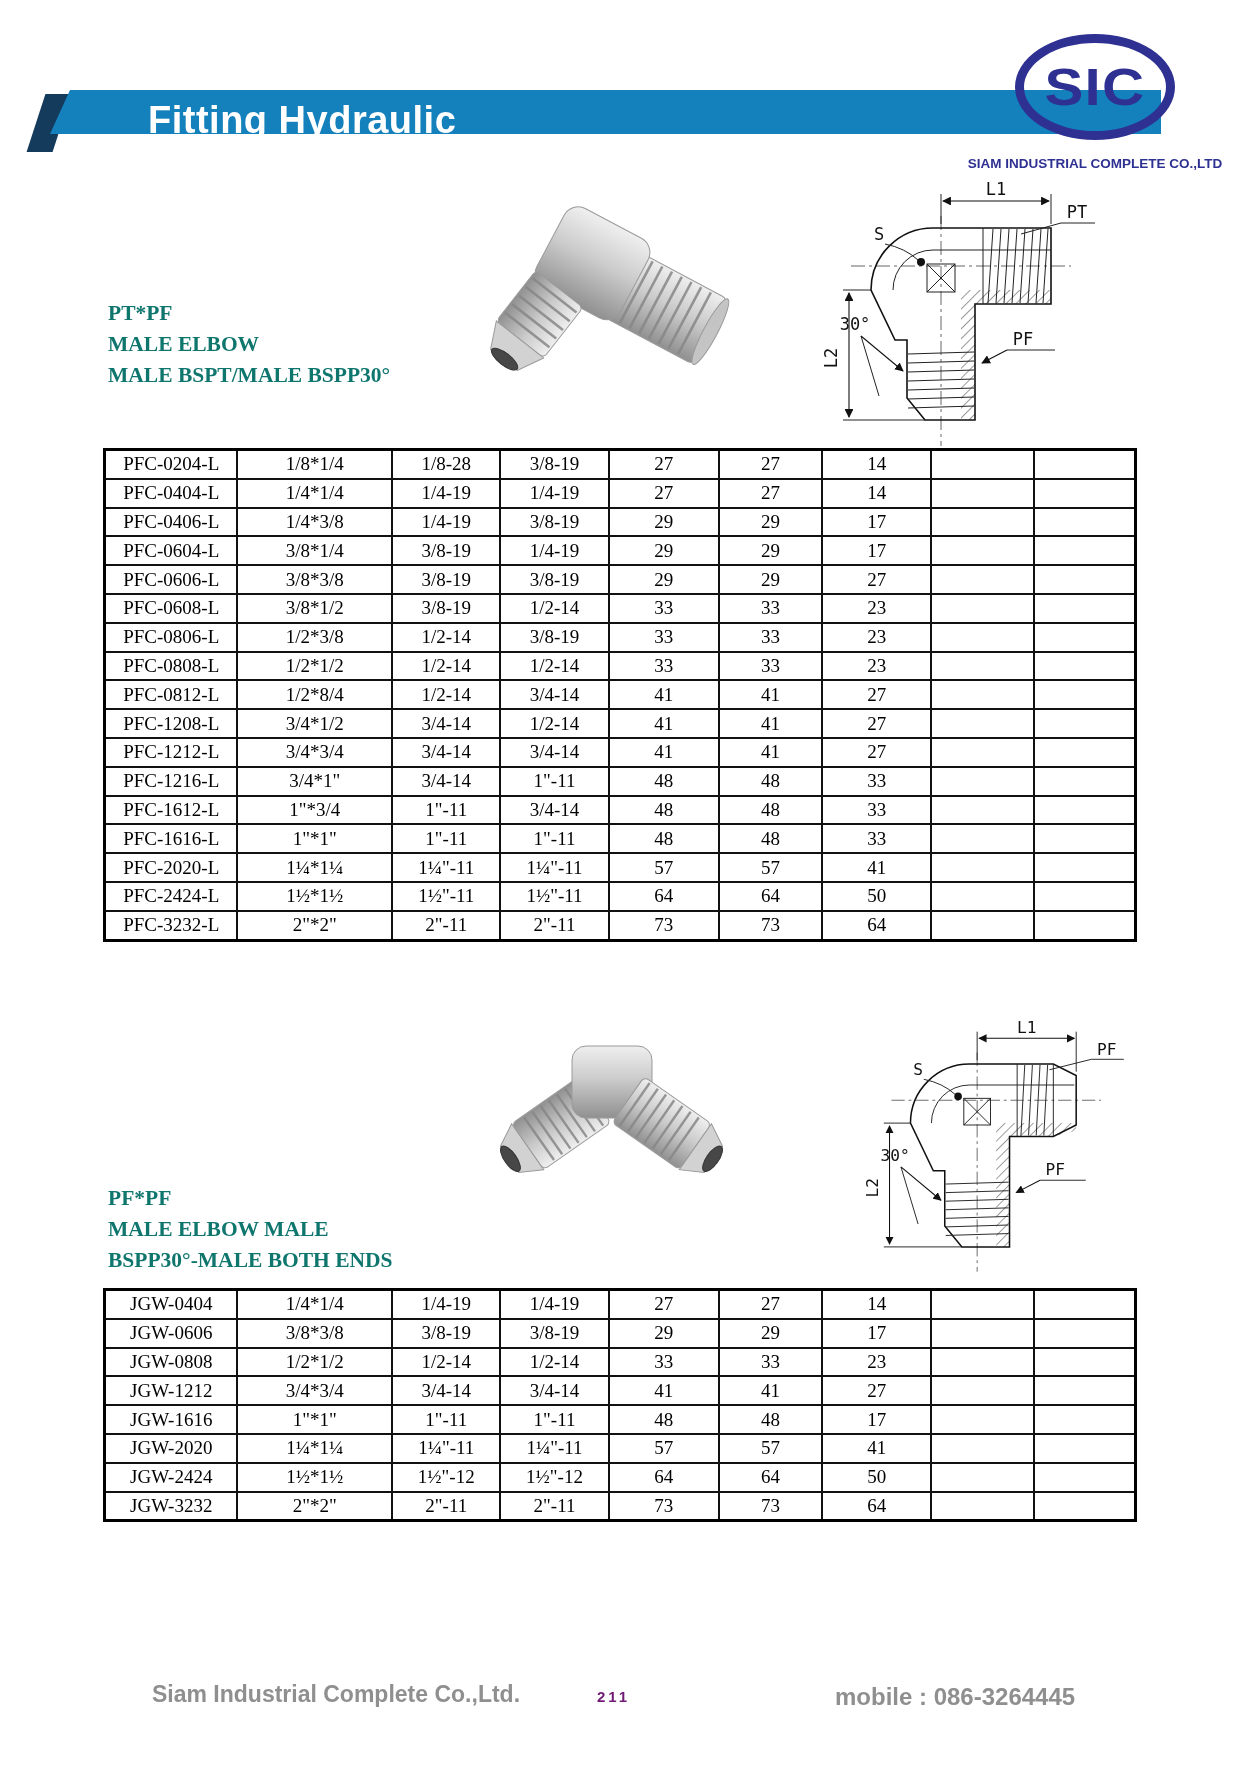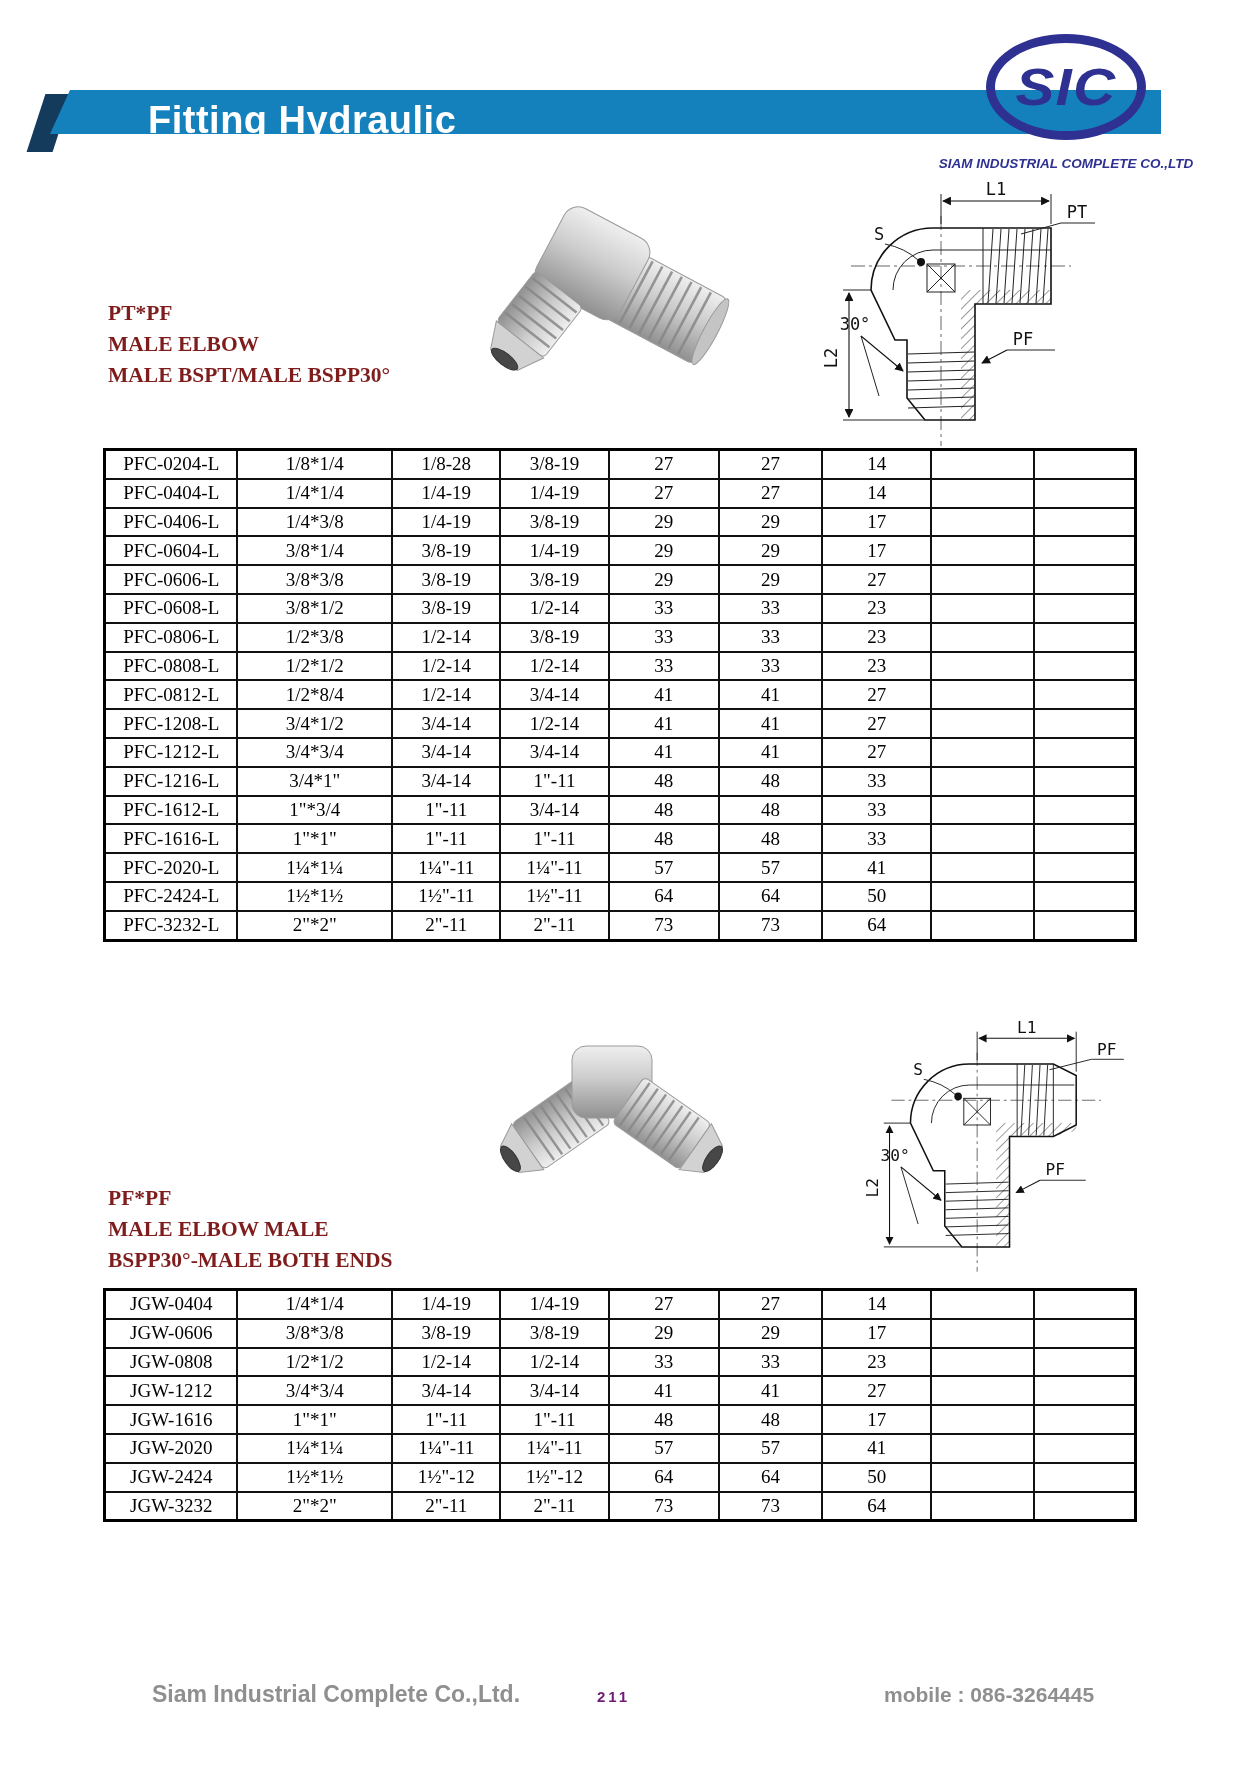--- a/index.html
+++ b/index.html
@@ -6,50 +6,50 @@
   .page{position:relative;width:1241px;height:1766px;background:#ffffff;margin:0 auto;
         font-family:"Liberation Serif",serif;overflow:hidden;}
   
   .banner-wedge{position:absolute;left:36px;top:94px;width:26px;height:58px;
         background:#143a5c;transform:skewX(-18deg);}
   .banner{position:absolute;left:44px;top:90px;width:1117px;height:44px;background:#1480bc;
         clip-path:polygon(26px 0,100% 0,100% 100%,6px 100%);}
   .banner-title{position:absolute;left:104px;top:0;height:62px;line-height:60px;color:#ffffff;
         font-family:"Liberation Sans",sans-serif;font-weight:bold;font-size:38px;letter-spacing:.5px;}
   
-  .logo{position:absolute;left:986px;top:34px;width:160px;height:130px;font-style:italic;}
+  .logo{position:absolute;left:1015px;top:34px;width:160px;height:130px;}
   .logo-ellipse{position:absolute;left:0;top:0;width:160px;height:106px;border:9px solid #2e3192;
         border-radius:50%;box-sizing:border-box;display:flex;align-items:center;justify-content:center;}
   .logo-mono{font-family:"Liberation Sans",sans-serif;font-weight:bold;font-size:52px;color:#2e3192;
         transform:scaleX(1.12);letter-spacing:1px;}
   .logo-sub{position:absolute;left:50%;top:112px;transform:translateX(-50%);white-space:nowrap;
         font-family:"Liberation Sans",sans-serif;font-weight:bold;font-size:13.5px;color:#2e3192;margin-top:10px;}
   
-  .sec-title{position:absolute;font-weight:bold;font-size:21.5px;line-height:31px;color:#7f1d1d;}
+  .sec-title{position:absolute;font-weight:bold;font-size:21.5px;line-height:31px;color:#0f766e;}
   
   .tbl-wrap{position:absolute;width:1034px;}
   table.spec-table{border-collapse:collapse;width:100%;table-layout:fixed;border:3px solid #000;}
   table.spec-table th,table.spec-table td{border:2px solid #111;text-align:center;
         white-space:nowrap;overflow:hidden;padding:0 2px;}
   table.spec-table tbody td{font-size:19px;height:26.8px;color:#000;}
   
   .diagram{position:absolute;}
   .photo{position:absolute;}
   .ln{fill:none;stroke:#111;stroke-width:1.6;}
   .thin{fill:none;stroke:#222;stroke-width:1;}
   .cl{fill:none;stroke:#555;stroke-width:.9;stroke-dasharray:14 4 3 4;}
   .dim{fill:none;stroke:#111;stroke-width:1.1;}
   .dtxt{font-family:"DejaVu Sans Mono",monospace;font-size:17px;fill:#111;}
   
   .footer-company{position:absolute;left:152px;top:1681px;font-family:"Liberation Sans",sans-serif;
         font-weight:bold;font-size:23px;color:#8f8f8f;}
   .footer-page{position:absolute;left:597px;top:1688px;font-family:"Liberation Sans",sans-serif;
         font-weight:bold;font-size:15px;letter-spacing:3px;color:#701a75;}
-  .footer-mobile{position:absolute;left:884px;top:1683px;font-family:"Liberation Sans",sans-serif;
-        font-weight:bold;font-size:21px;color:#8f8f8f;}
+  .footer-mobile{position:absolute;left:835px;top:1683px;font-family:"Liberation Sans",sans-serif;
+        font-weight:bold;font-size:24px;color:#8f8f8f;}
 </style>
 </head>
 <body>
 
 <div class="page">
 
   <div class="banner-wedge"></div>
   <div class="banner">
     <div class="banner-title">Fitting Hydraulic</div>
   </div>

